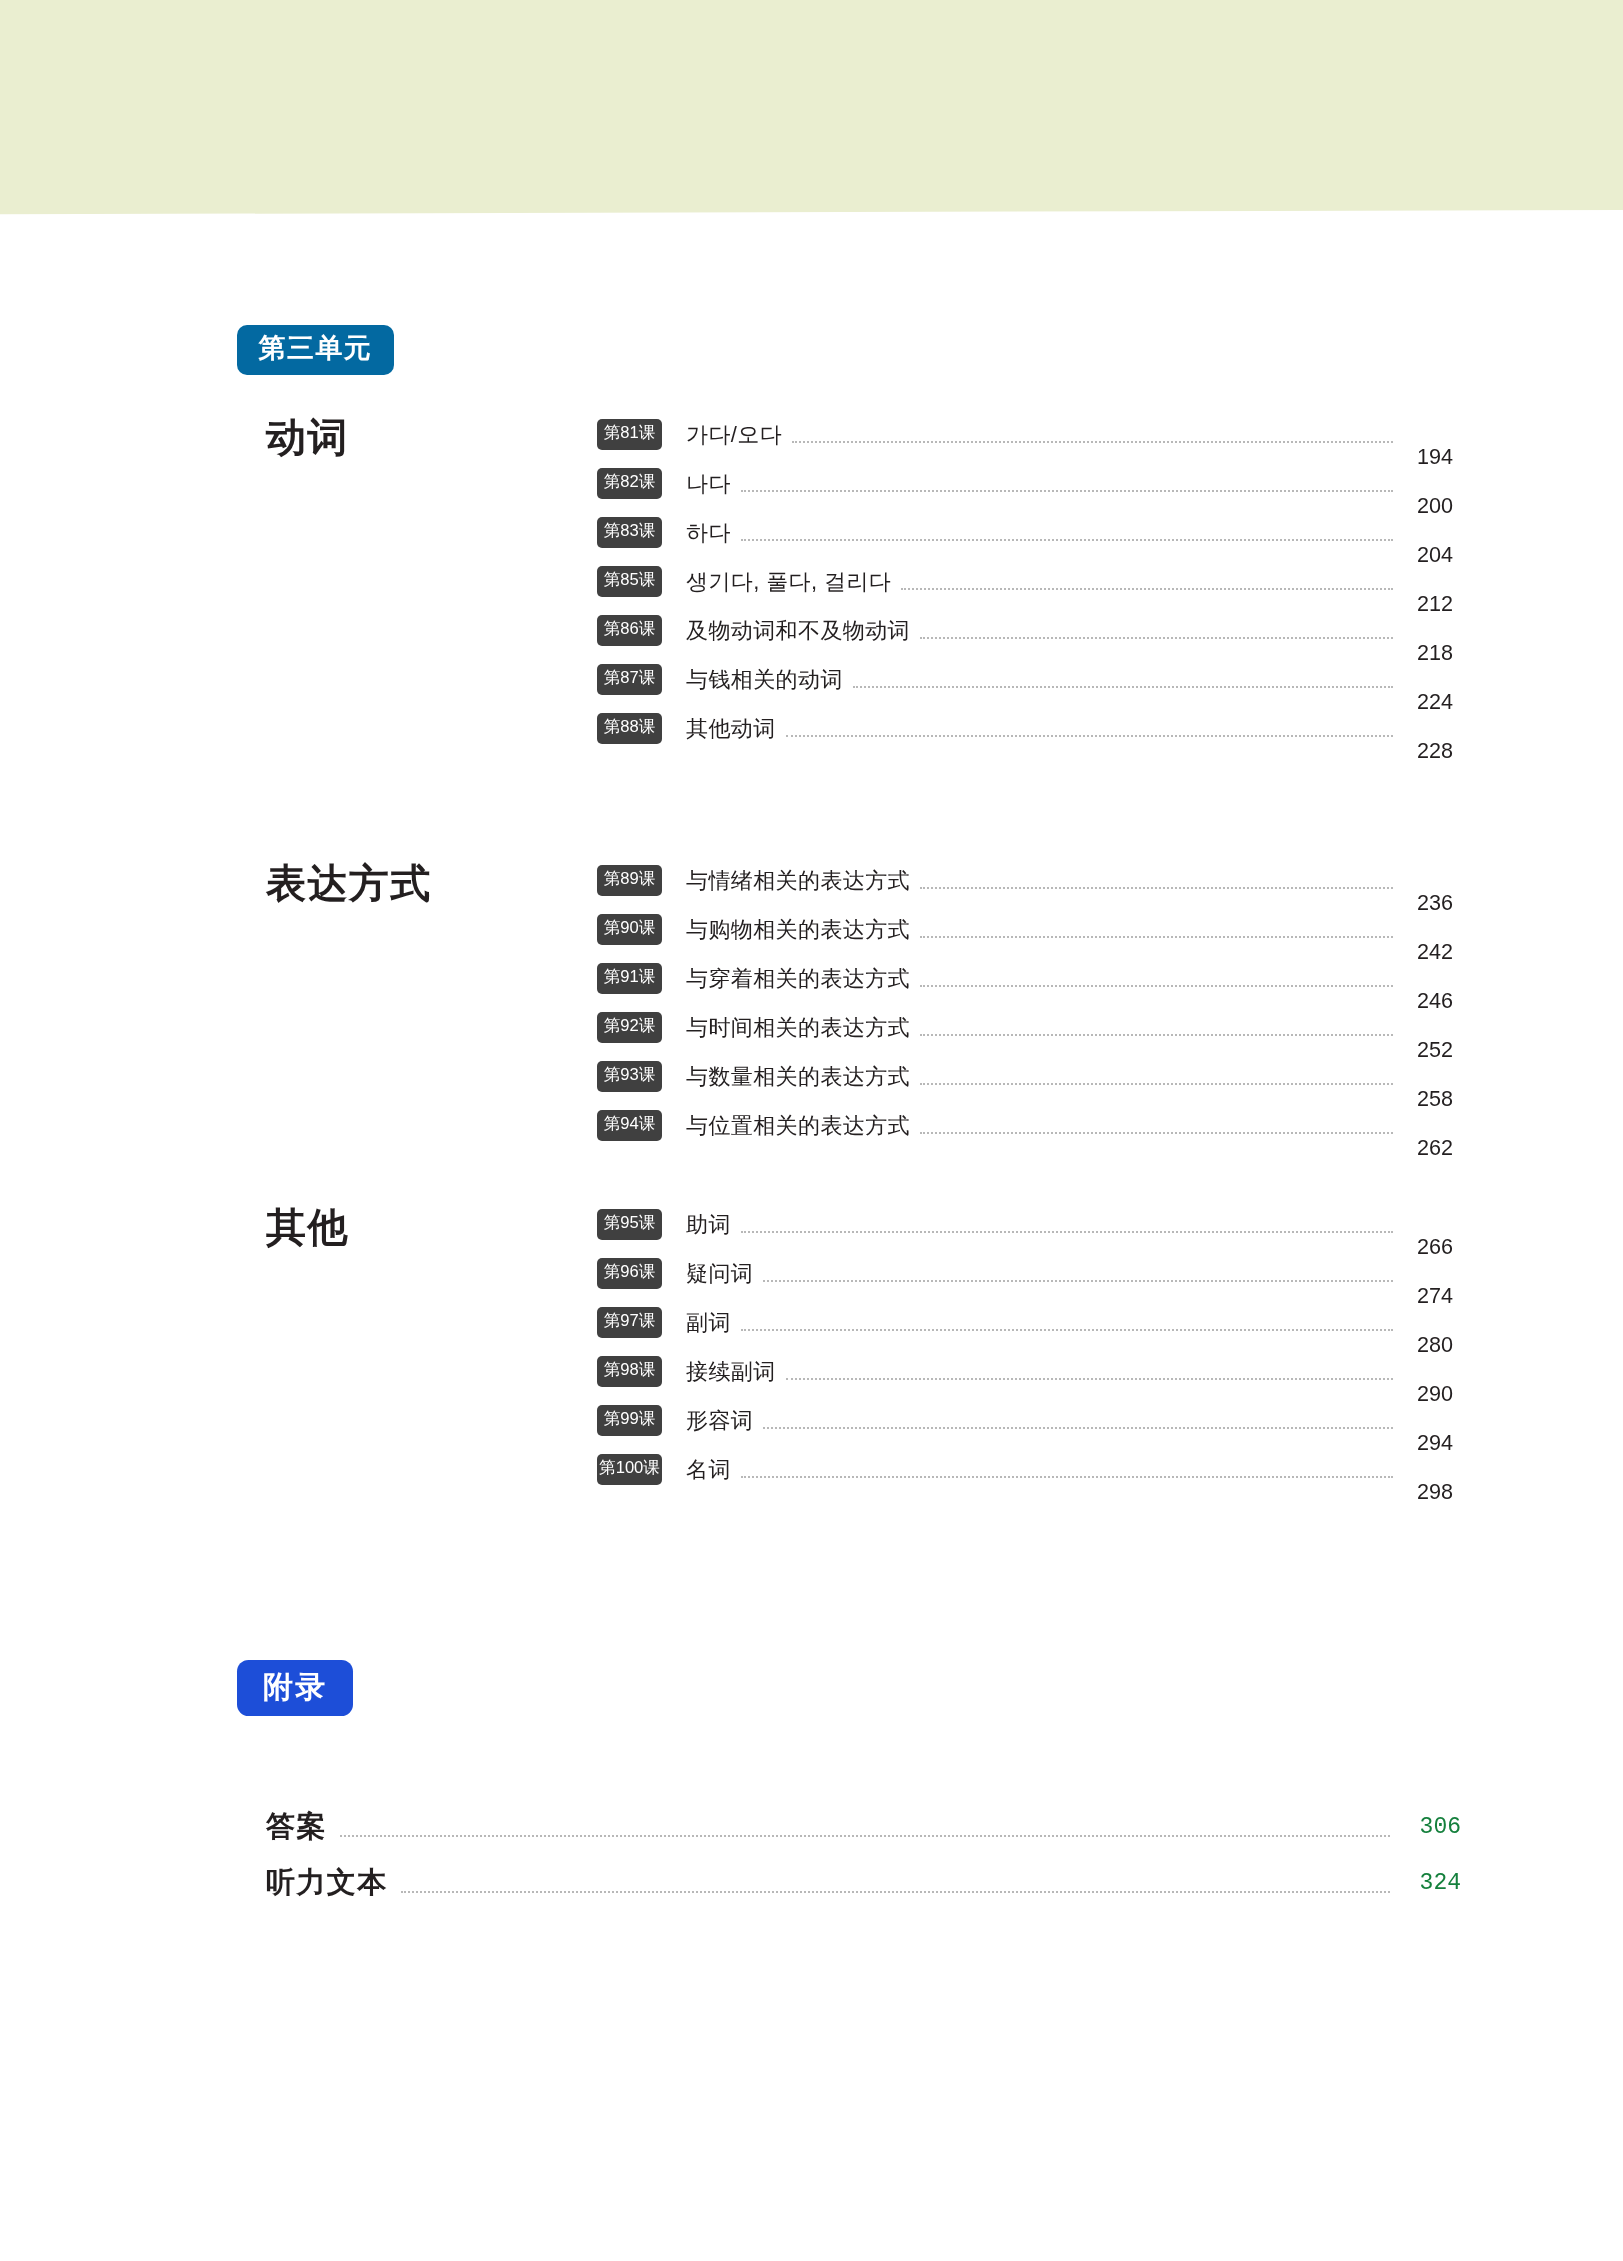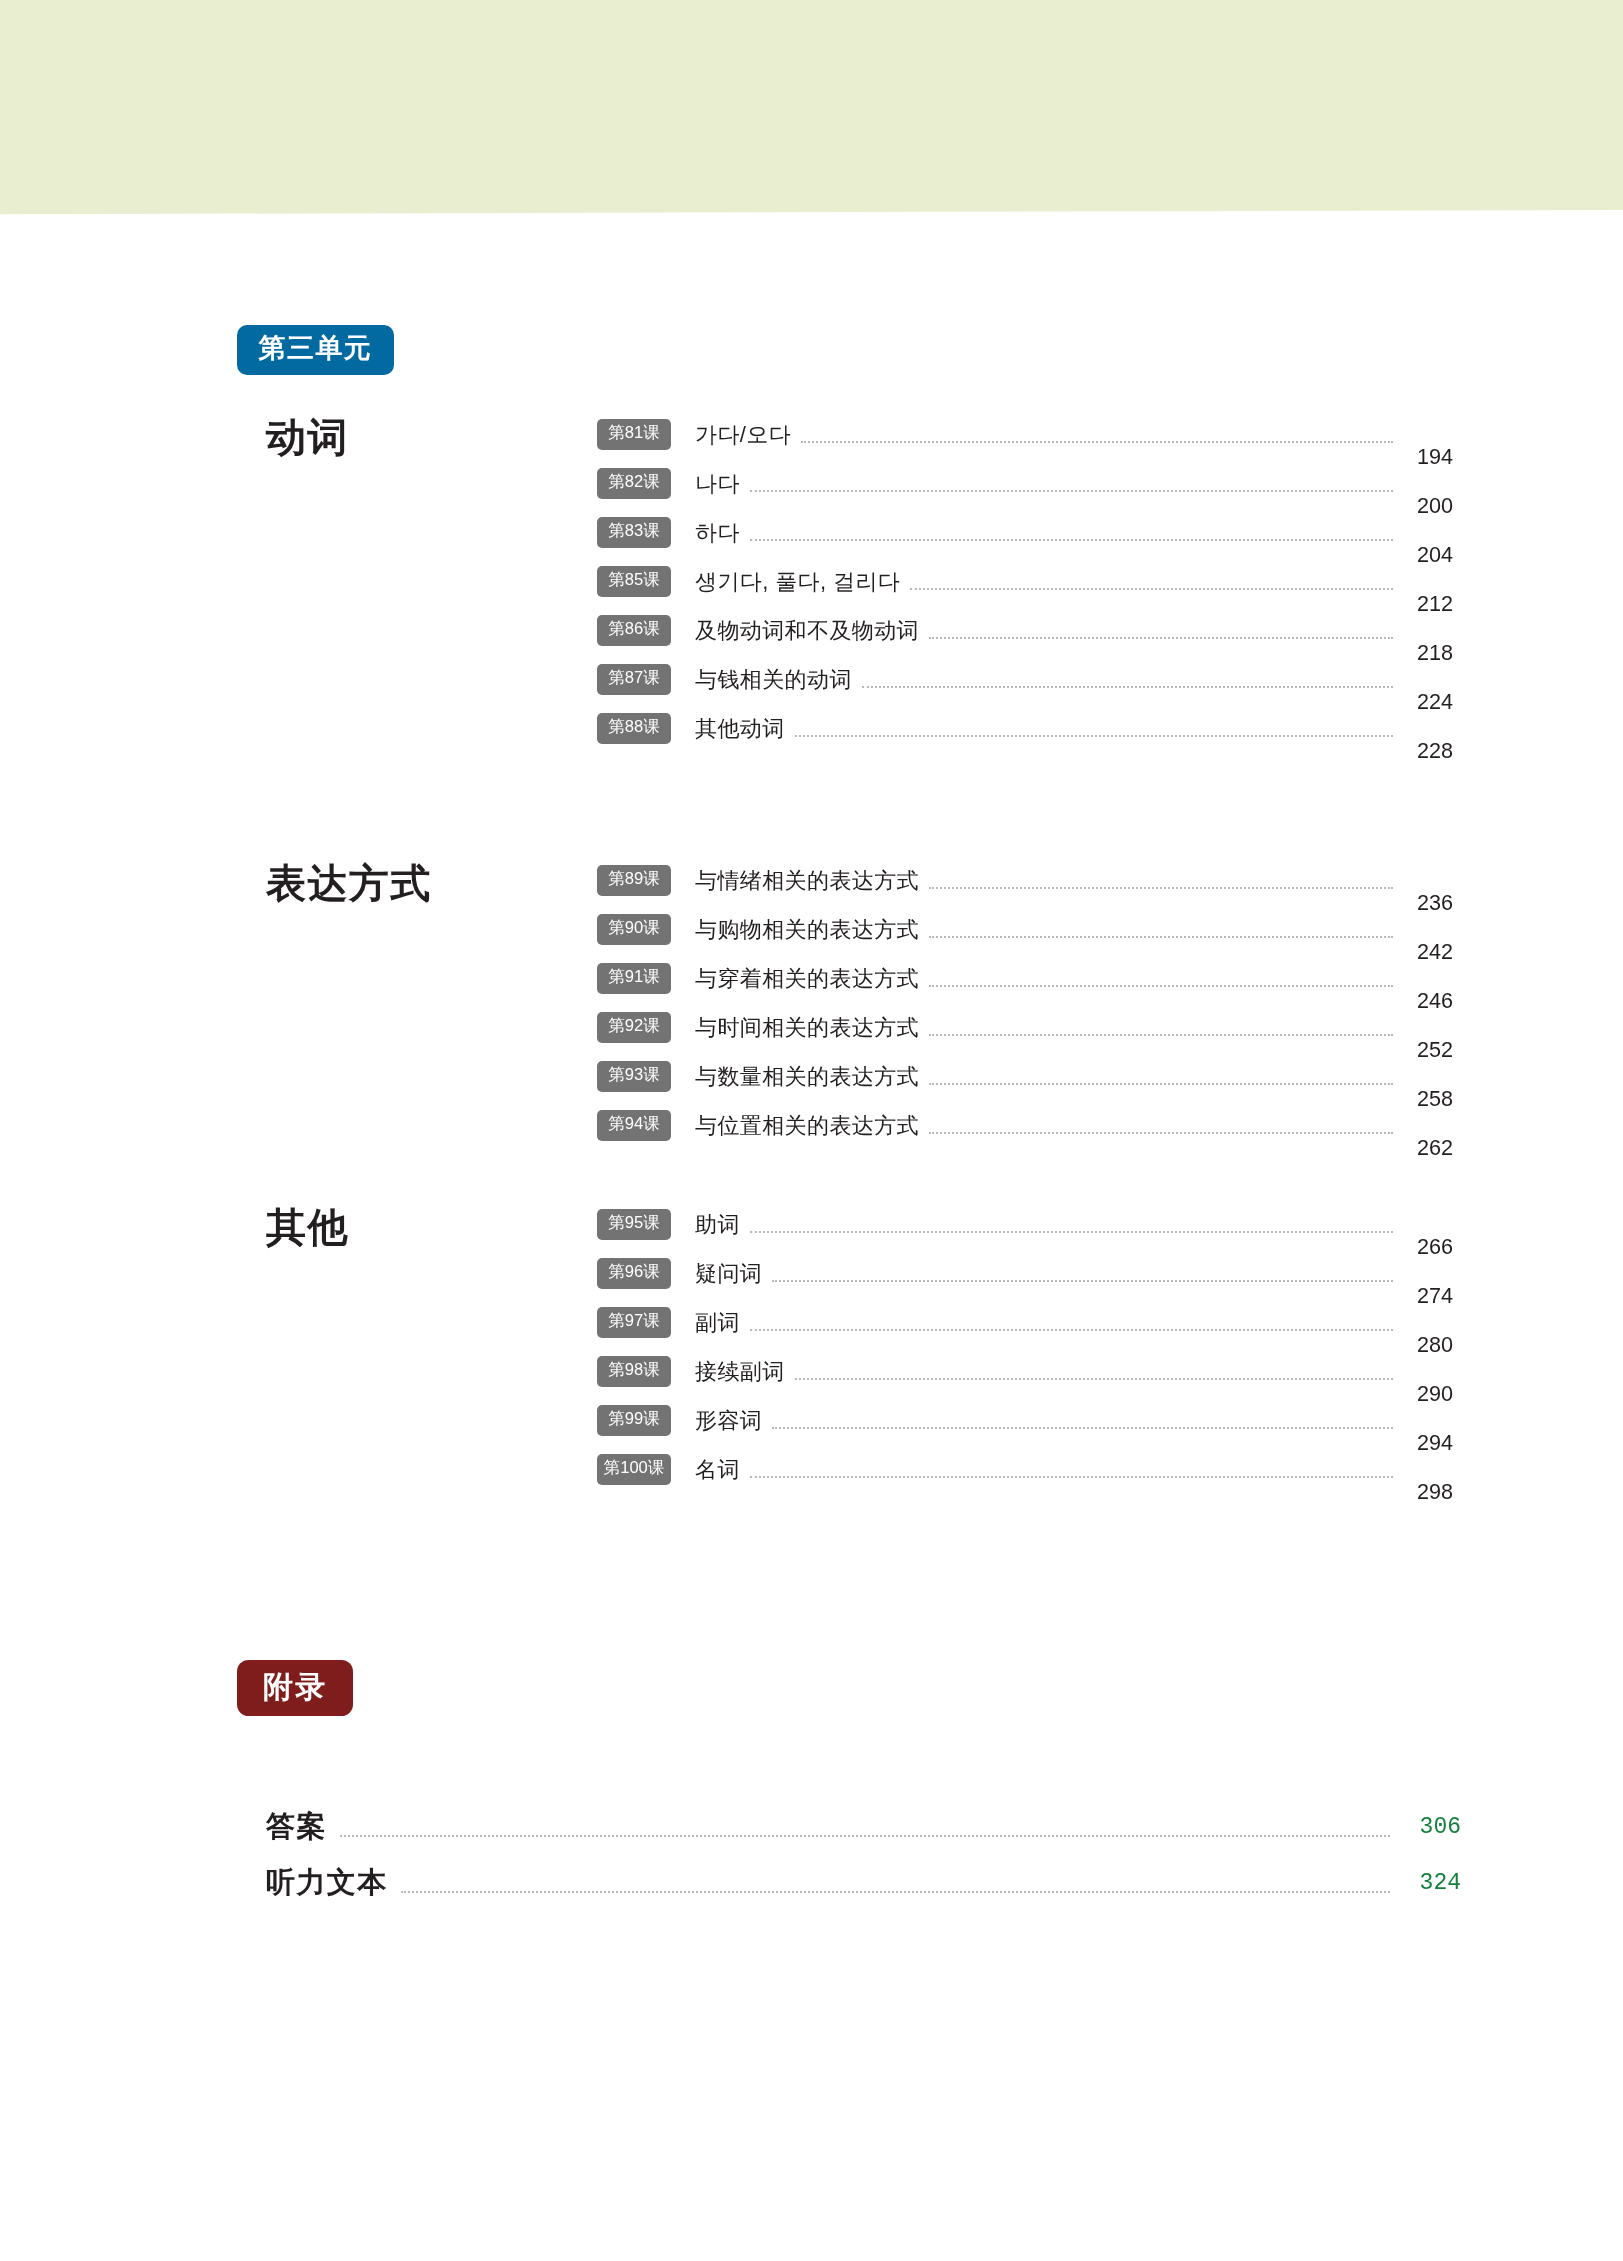--- a/index.html
+++ b/index.html
@@ -81,23 +81,23 @@
     width: 856px;
   }
   .entry {
     position: relative;
     height: 49px;
     display: flex;
     align-items: center;
   }
   .lesson-tag {
     flex: 0 0 auto;
-    width: 74px;
+    width: 65px;
     text-align: center;
-    background: #737373;
+    background: #404040;
     color: #ffffff;
     font-size: 16.6px;
     line-height: 1;
     padding: 6.5px 0 8px 0;
     border-radius: 5px;
     letter-spacing: 0px;
   }
   .entry-title {
     flex: 0 0 auto;
     margin-left: 24px;
@@ -119,21 +119,21 @@
     font-size: 21.6px;
     color: #231f20;
     margin-top: 45px;
   }
 
   
   .appendix-badge {
     position: absolute;
     left: 237px;
     top: 1660px;
-    background: #7f1d1d;
+    background: #1d4ed8;
     color: #ffffff;
     font-size: 30px;
     font-weight: bold;
     letter-spacing: 2.2px;
     padding: 11.5px 26px 14.4px 26px;
     border-radius: 11.5px;
     line-height: 1;
   }
   .appendix-list {
     position: absolute;

